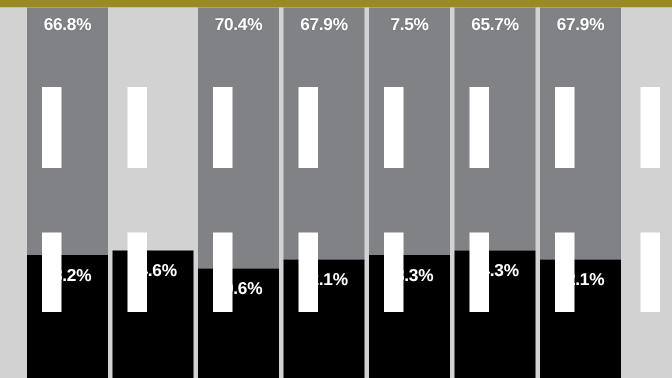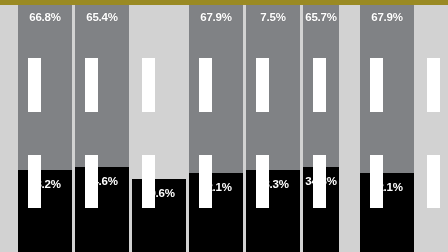--- a/index.html
+++ b/index.html
@@ -91,49 +91,49 @@
     <div id="bars-layer">
         <div class="bar-group" style="left: 18px; width: 54px;">
           <div class="seg-top" style="background: rgb(128, 130, 133); height: 164.996px;">
             <div class="label-top">66.8%</div>
           </div>
           <div class="seg-bottom" style="background: rgb(0, 0, 0); height: 82.004px;">
             <div class="label-bottom">33.2%</div>
           </div>
         </div>
         <div class="bar-group" style="left: 75px; width: 54px;">
-          <div class="seg-top" style="background: rgb(128, 130, 133); height: 161.538px;">
-            <div class="label-top">65.4%</div>
-          </div>
           <div class="seg-bottom" style="background: rgb(0, 0, 0); height: 85.462px;">
             <div class="label-bottom">34.6%</div>
           </div>
         </div>
         <div class="bar-group" style="left: 132px; width: 54px;">
+          <div class="seg-top" style="background: rgb(128, 130, 133); height: 173.888px;">
+            <div class="label-top">70.4%</div>
+          </div>
           <div class="seg-bottom" style="background: rgb(0, 0, 0); height: 73.112px;">
             <div class="label-bottom">29.6%</div>
           </div>
         </div>
         <div class="bar-group" style="left: 189px; width: 54px;">
           <div class="seg-top" style="background: rgb(128, 130, 133); height: 167.713px;">
             <div class="label-top">67.9%</div>
           </div>
           <div class="seg-bottom" style="background: rgb(0, 0, 0); height: 79.287px;">
             <div class="label-bottom">32.1%</div>
           </div>
         </div>
         <div class="bar-group" style="left: 246px; width: 54px;">
           <div class="seg-top" style="background: rgb(128, 130, 133); height: 164.749px;">
             <div class="label-top">7.5%</div>
           </div>
           <div class="seg-bottom" style="background: rgb(0, 0, 0); height: 82.251px;">
             <div class="label-bottom">33.3%</div>
           </div>
         </div>
-        <div class="bar-group" style="left: 303px; width: 36px;">
+        <div class="bar-group" style="left: 303px; width: 54px;">
           <div class="seg-top" style="background: rgb(128, 130, 133); height: 162.279px;">
             <div class="label-top">65.7%</div>
           </div>
           <div class="seg-bottom" style="background: rgb(0, 0, 0); height: 84.721px;">
             <div class="label-bottom">34.3%</div>
           </div>
         </div>
         <div class="bar-group" style="left: 360px; width: 54px;">
           <div class="seg-top" style="background: rgb(128, 130, 133); height: 167.713px;">
             <div class="label-top">67.9%</div>

